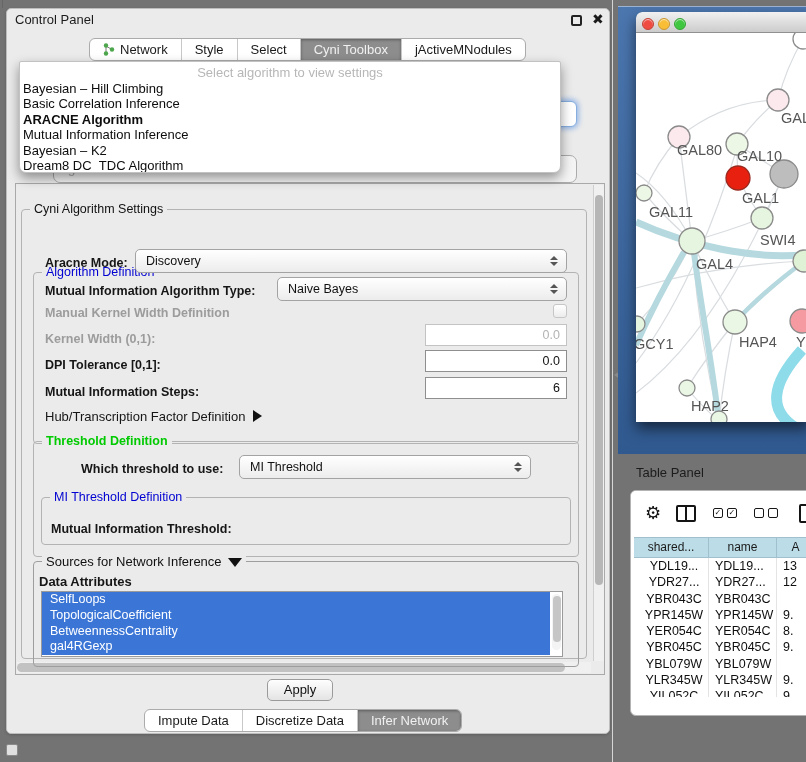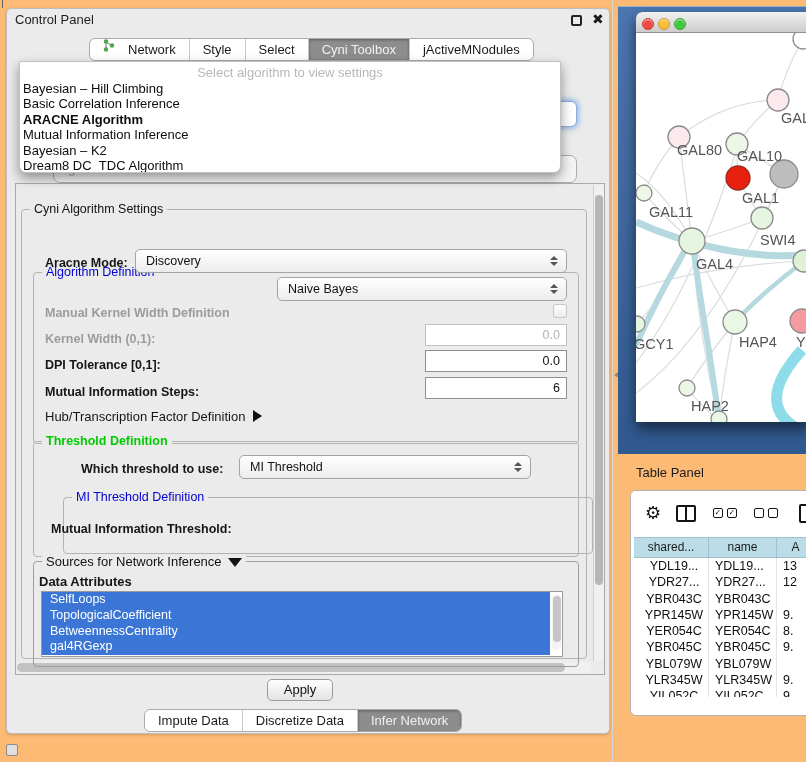--- a/index.html
+++ b/index.html
@@ -1,29 +1,29 @@
 <!DOCTYPE html>
 <html><head>
 <meta charset="utf-8">
 <style>
   * { margin:0; padding:0; box-sizing:border-box; }
   body { font-family:"Liberation Sans","DejaVu Sans",sans-serif; }
-  .stage { position:relative; width:806px; height:762px; background:#fdba74; overflow:hidden; }
+  .stage { position:relative; width:806px; height:762px; background:#737373; overflow:hidden; }
   .abs { position:absolute; }
 
   
   .cp-window { left:6px; top:8px; width:604px; height:726px; background:#ebebeb;
     border:1px solid #bdbdbd; border-radius:5px; box-shadow:0 1px 3px rgba(0,0,0,.18); }
   .cp-title { left:14px; top:11px; font-size:13px; color:#1c1c1c; }
   .float-btn { left:570px; top:13px; width:11px; height:11px; border:2px solid #222; border-radius:2px; background:transparent; }
   .close-btn { left:590px; top:9px; font-size:14px; font-weight:bold; color:#1a1a1a; }
 
   
   .tabbar { display:flex; background:#ffffff; border:1px solid #ababab; border-radius:6px; overflow:hidden; height:23px; }
-  .tab { font-size:13px; color:#1a1a1a; line-height:21px; padding:0 13px; border-left:1px solid #c8c8c8; display:flex; gap:13px; white-space:nowrap; }
+  .tab { font-size:13px; color:#1a1a1a; line-height:21px; padding:0 13px; border-left:1px solid #c8c8c8; display:flex; align-items:center; gap:5px; white-space:nowrap; }
   .tab:first-child { border-left:none; }
   .tab.sel { background:#8d8d8d; color:#f1f1f1; box-shadow:inset 0 1px 3px rgba(0,0,0,.35); }
   .top-tabs { left:88px; top:37px; }
   .bottom-tabs { left:143px; top:708px; }
 
   
   .combo-fragment { left:50px; top:100px; width:526px; height:26px; background:#fff;
     border:1px solid #86aede; border-radius:6px; box-shadow:0 0 5px 2px rgba(110,160,230,.65); }
   .ghost-combo { left:52px; top:154px; width:524px; height:28px; background:#f4f4f4;
     border:1px solid #ababab; border-radius:7px; color:#aaaaaa; font-size:13px; line-height:26px; padding-left:14px; }
@@ -180,20 +180,21 @@
       <div class="gtitle blue">Algorithm Definition</div>
     </div>
     <div class="abs lbl b" style="left:38px;top:247px;">Aracne Mode:</div>
     <div class="abs combo" style="left:128px;top:240px;width:432px;">
       <span>Discovery</span>
       <span class="arrows">
           <span class="arr-up"></span>
           <span class="arr-dn"></span>
         </span>
     </div>
+    <div class="abs lbl b" style="left:38px;top:275px;">Mutual Information Algorithm Type:</div>
     <div class="abs combo" style="left:270px;top:268px;width:290px;">
       <span>Naive Bayes</span>
       <span class="arrows">
           <span class="arr-up"></span>
           <span class="arr-dn"></span>
         </span>
     </div>
     <div class="abs lbl b dis" style="left:38px;top:297px;">Manual Kernel Width Definition</div>
     <div class="abs checkbox" style="left:546px;top:295px;"></div>
     <div class="abs lbl b dis" style="left:38px;top:323px;">Kernel Width (0,1):</div>
@@ -211,21 +212,21 @@
       <div class="gtitle green">Threshold Definition</div>
     </div>
     <div class="abs lbl b" style="left:74px;top:453px;">Which threshold to use:</div>
     <div class="abs combo" style="left:232px;top:446px;width:292px;">
       <span>MI Threshold</span>
       <span class="arrows">
           <span class="arr-up"></span>
           <span class="arr-dn"></span>
         </span>
     </div>
-    <div class="abs group" style="left:34px;top:488px;width:530px;height:57px;margin-left:22px;">
+    <div class="abs group" style="left:34px;top:488px;width:530px;height:48px;">
       <div class="gtitle blue">MI Threshold Definition</div>
     </div>
     <div class="abs lbl b" style="left:44px;top:513px;">Mutual Information Threshold:</div>
 
     <div class="abs group" style="left:26px;top:552px;width:546px;height:106px;border-color:#9e9e9e;">
       <div class="gtitle black" style="font-size:13px;">
         <span>Sources for Network Inference</span><span class="tri-down"></span>
       </div>
     </div>
     <div class="abs lbl b" style="left:32px;top:565px;font-size:13px;">Data Attributes</div>

